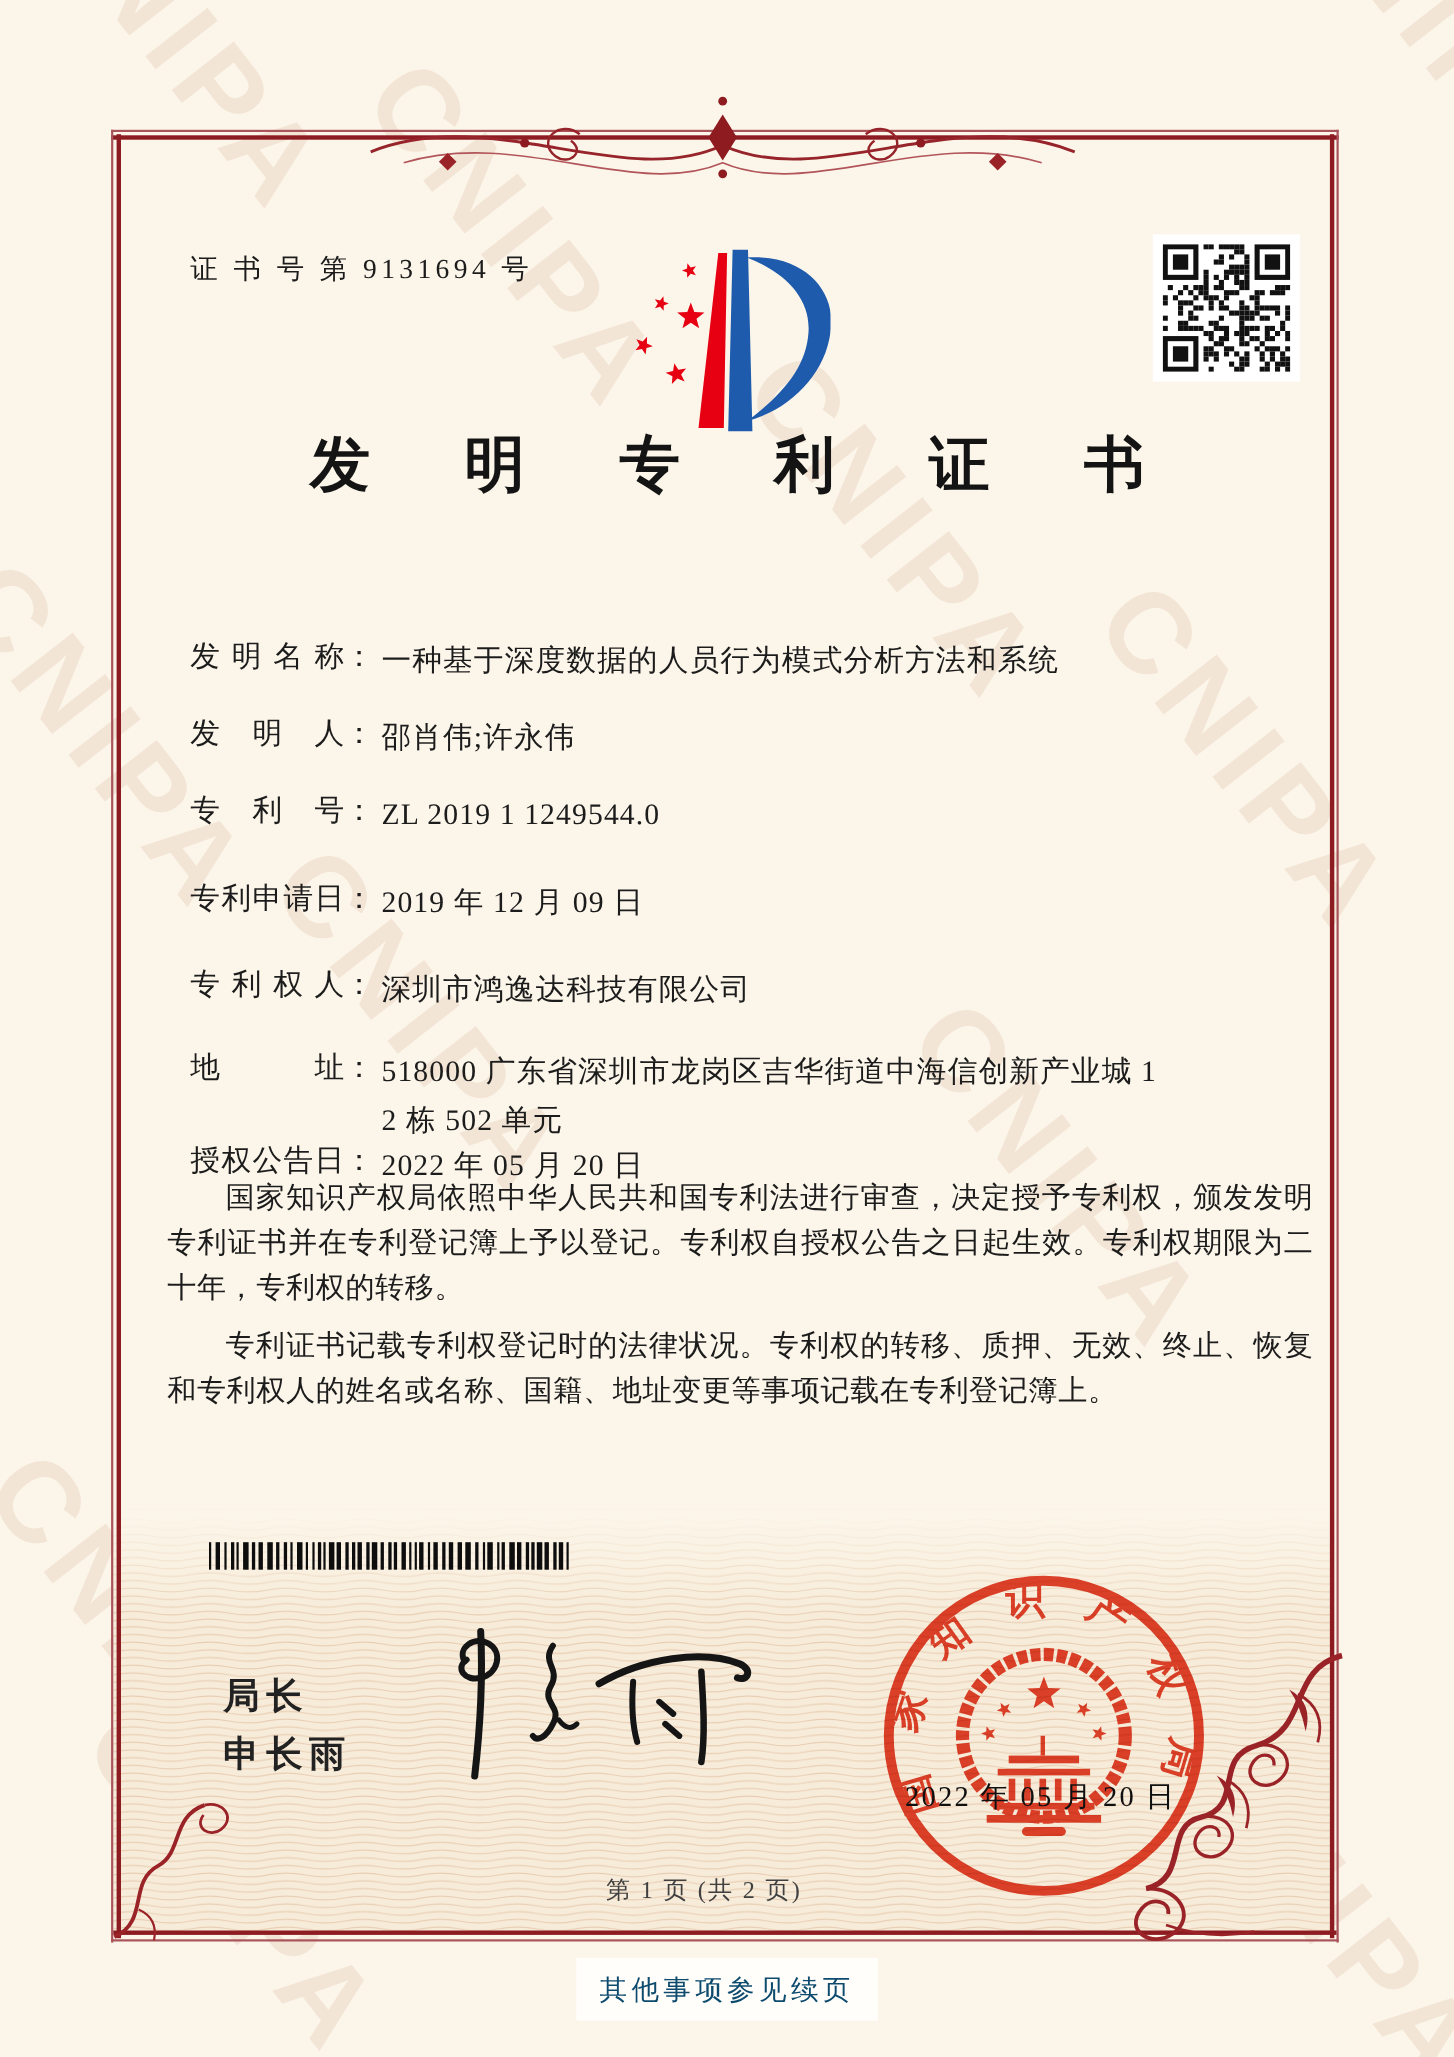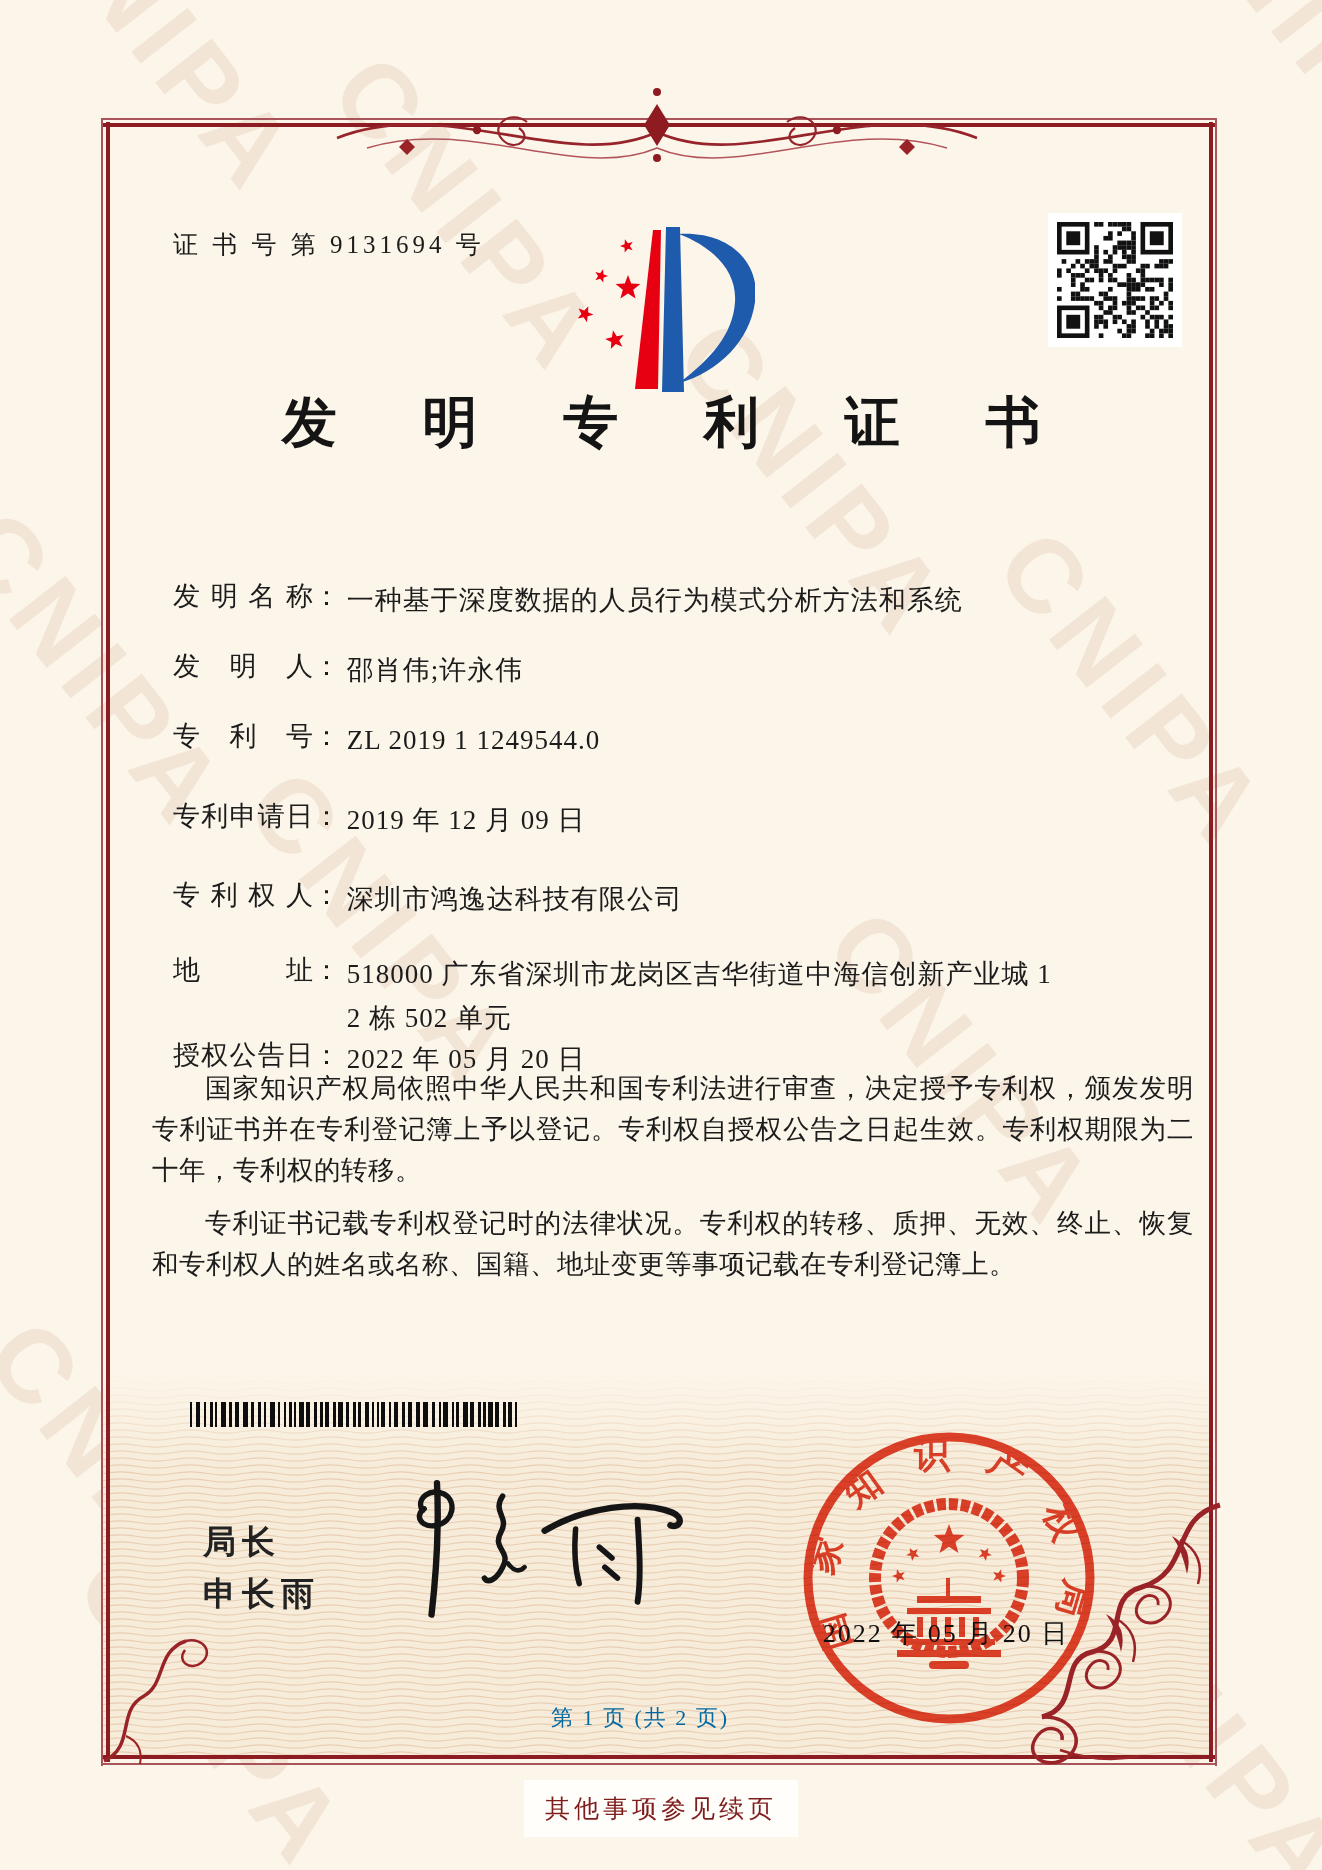--- a/index.html
+++ b/index.html
@@ -62,26 +62,26 @@
   }
   .sig{position:absolute;left:365px;top:1476px;width:330px;height:155px;z-index:5;}
   .seal{position:absolute;left:799px;top:1428px;width:300px;height:300px;z-index:6;
         mix-blend-mode:multiply;opacity:0.94;}
   .seal-date{
     position:absolute;left:816px;top:1616px;width:260px;text-align:center;
     font-size:26px;letter-spacing:2px;color:#101010;z-index:7;
   }
   .page-no{
     position:absolute;left:460px;top:1703px;width:360px;text-align:center;
-    font-size:22px;letter-spacing:2px;color:#0369a1;z-index:5;
+    font-size:22px;letter-spacing:2px;color:#404040;z-index:5;
   }
   .foot-note{
     position:absolute;left:50%;transform:translateX(-50%);top:1780px;
     background:#fffefb;padding:12px 21px;font-size:25px;letter-spacing:4px;
-    z-index:5;color:#7f1d1d;font-family:Liberation Serif, serif;
+    z-index:5;color:#0c4a6e;font-family:Liberation Serif, serif;
   }
   .orn{z-index:7;}
 </style>
 </head>
 <body>
 
 <div class="page">
 
   <div id="wm-layer">
       <div class="wm" style="left: -20px; top: -25px;">CNIPA</div>

